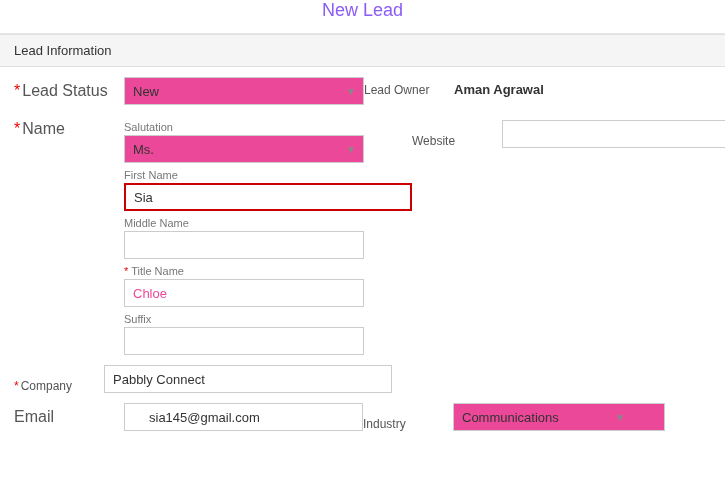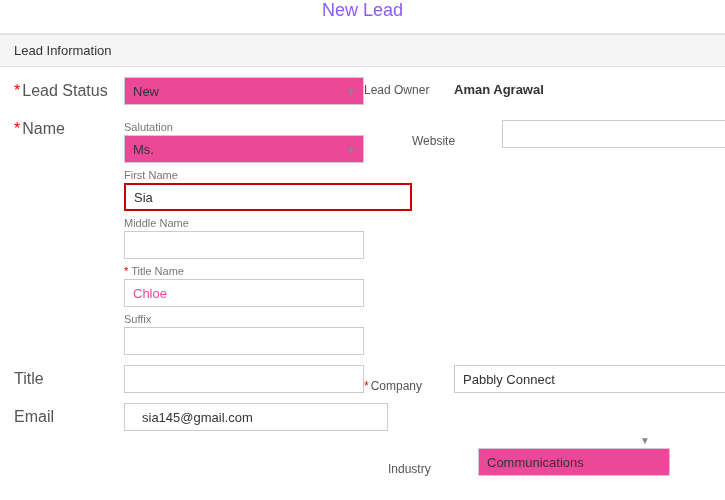--- a/index.html
+++ b/index.html
@@ -212,48 +212,42 @@
     </div>
     <div class="form-col-right" style="padding-top:5px;">
       <div class="right-field-label">Website</div>
       <div class="field-value">
         <input type="text" class="right-input" value="" style="">
       </div>
     </div>
   </div>
 
   <div class="form-row">
-    <div class="form-col-left">
-      <div class="field-label">Title</div>
-      <div class="field-value">
-        <input type="text" style="width: 240px; height: 28px; border: 1px solid rgb(204, 204, 204); padding: 4px 8px; font-size: 13px; color: rgb(51, 51, 51); outline: none;" value="">
-      </div>
-    </div>
     <div class="form-col-right">
       <div class="right-field-label">
         <span class="required">*</span><span>Company</span>
       </div>
       <div class="field-value">
         <input type="text" class="right-input" value="Pabbly Connect" style="">
       </div>
     </div>
   </div>
 
   <div class="form-row">
     <div class="form-col-left">
       <div class="field-label">Email</div>
       <div class="field-value">
-        <input type="text" style="width: 264px; height: 28px; border: 1px solid rgb(204, 204, 204); padding: 4px 17px; font-size: 13px; color: rgb(51, 51, 51); outline: none;" value="sia145@gmail.com">
+        <input type="text" style="width: 239px; height: 28px; border: 1px solid rgb(204, 204, 204); padding: 4px 24px; font-size: 13px; color: rgb(51, 51, 51); outline: none;" value="sia145@gmail.com">
       </div>
     </div>
     <div class="form-col-right">
       <div class="right-field-label">Industry</div>
       <div class="field-value">
         <div class="select-wrapper" style="width:180px;">
-          <select style="width:192px;margin-top:45px;">
+          <select style="width:212px;">
             <option selected="">Communications</option>
             <option>Technology</option>
             <option>Finance</option>
             <option>Healthcare</option>
             <option>Education</option>
           </select>
           <span class="select-arrow">▼</span>
         </div>
       </div>
     </div>

